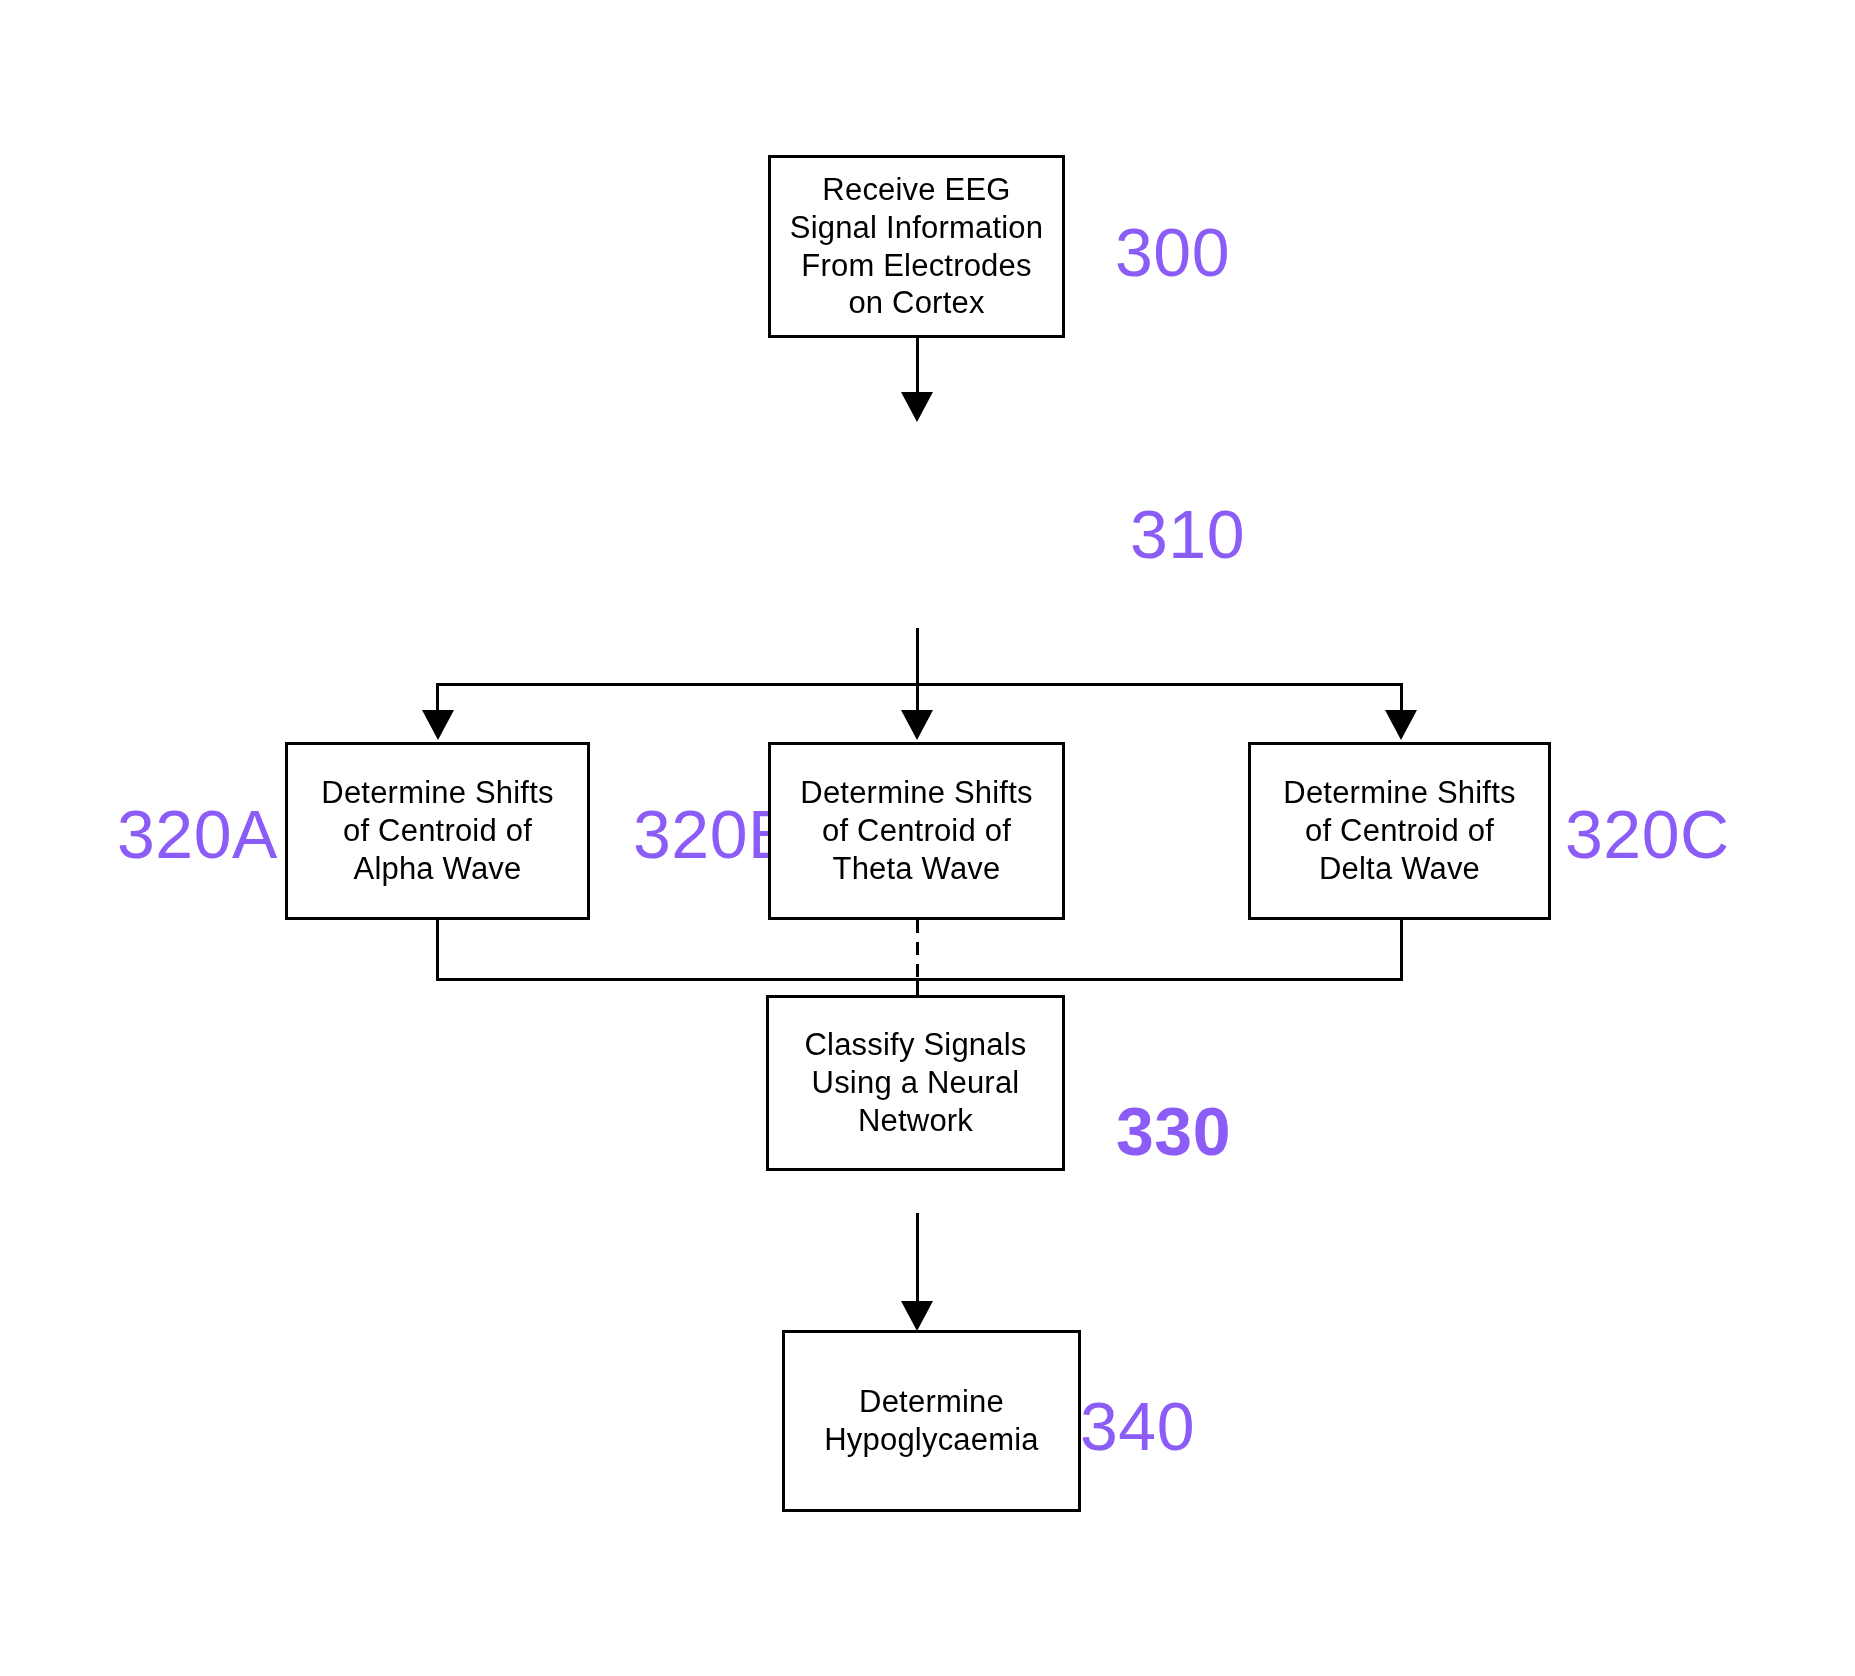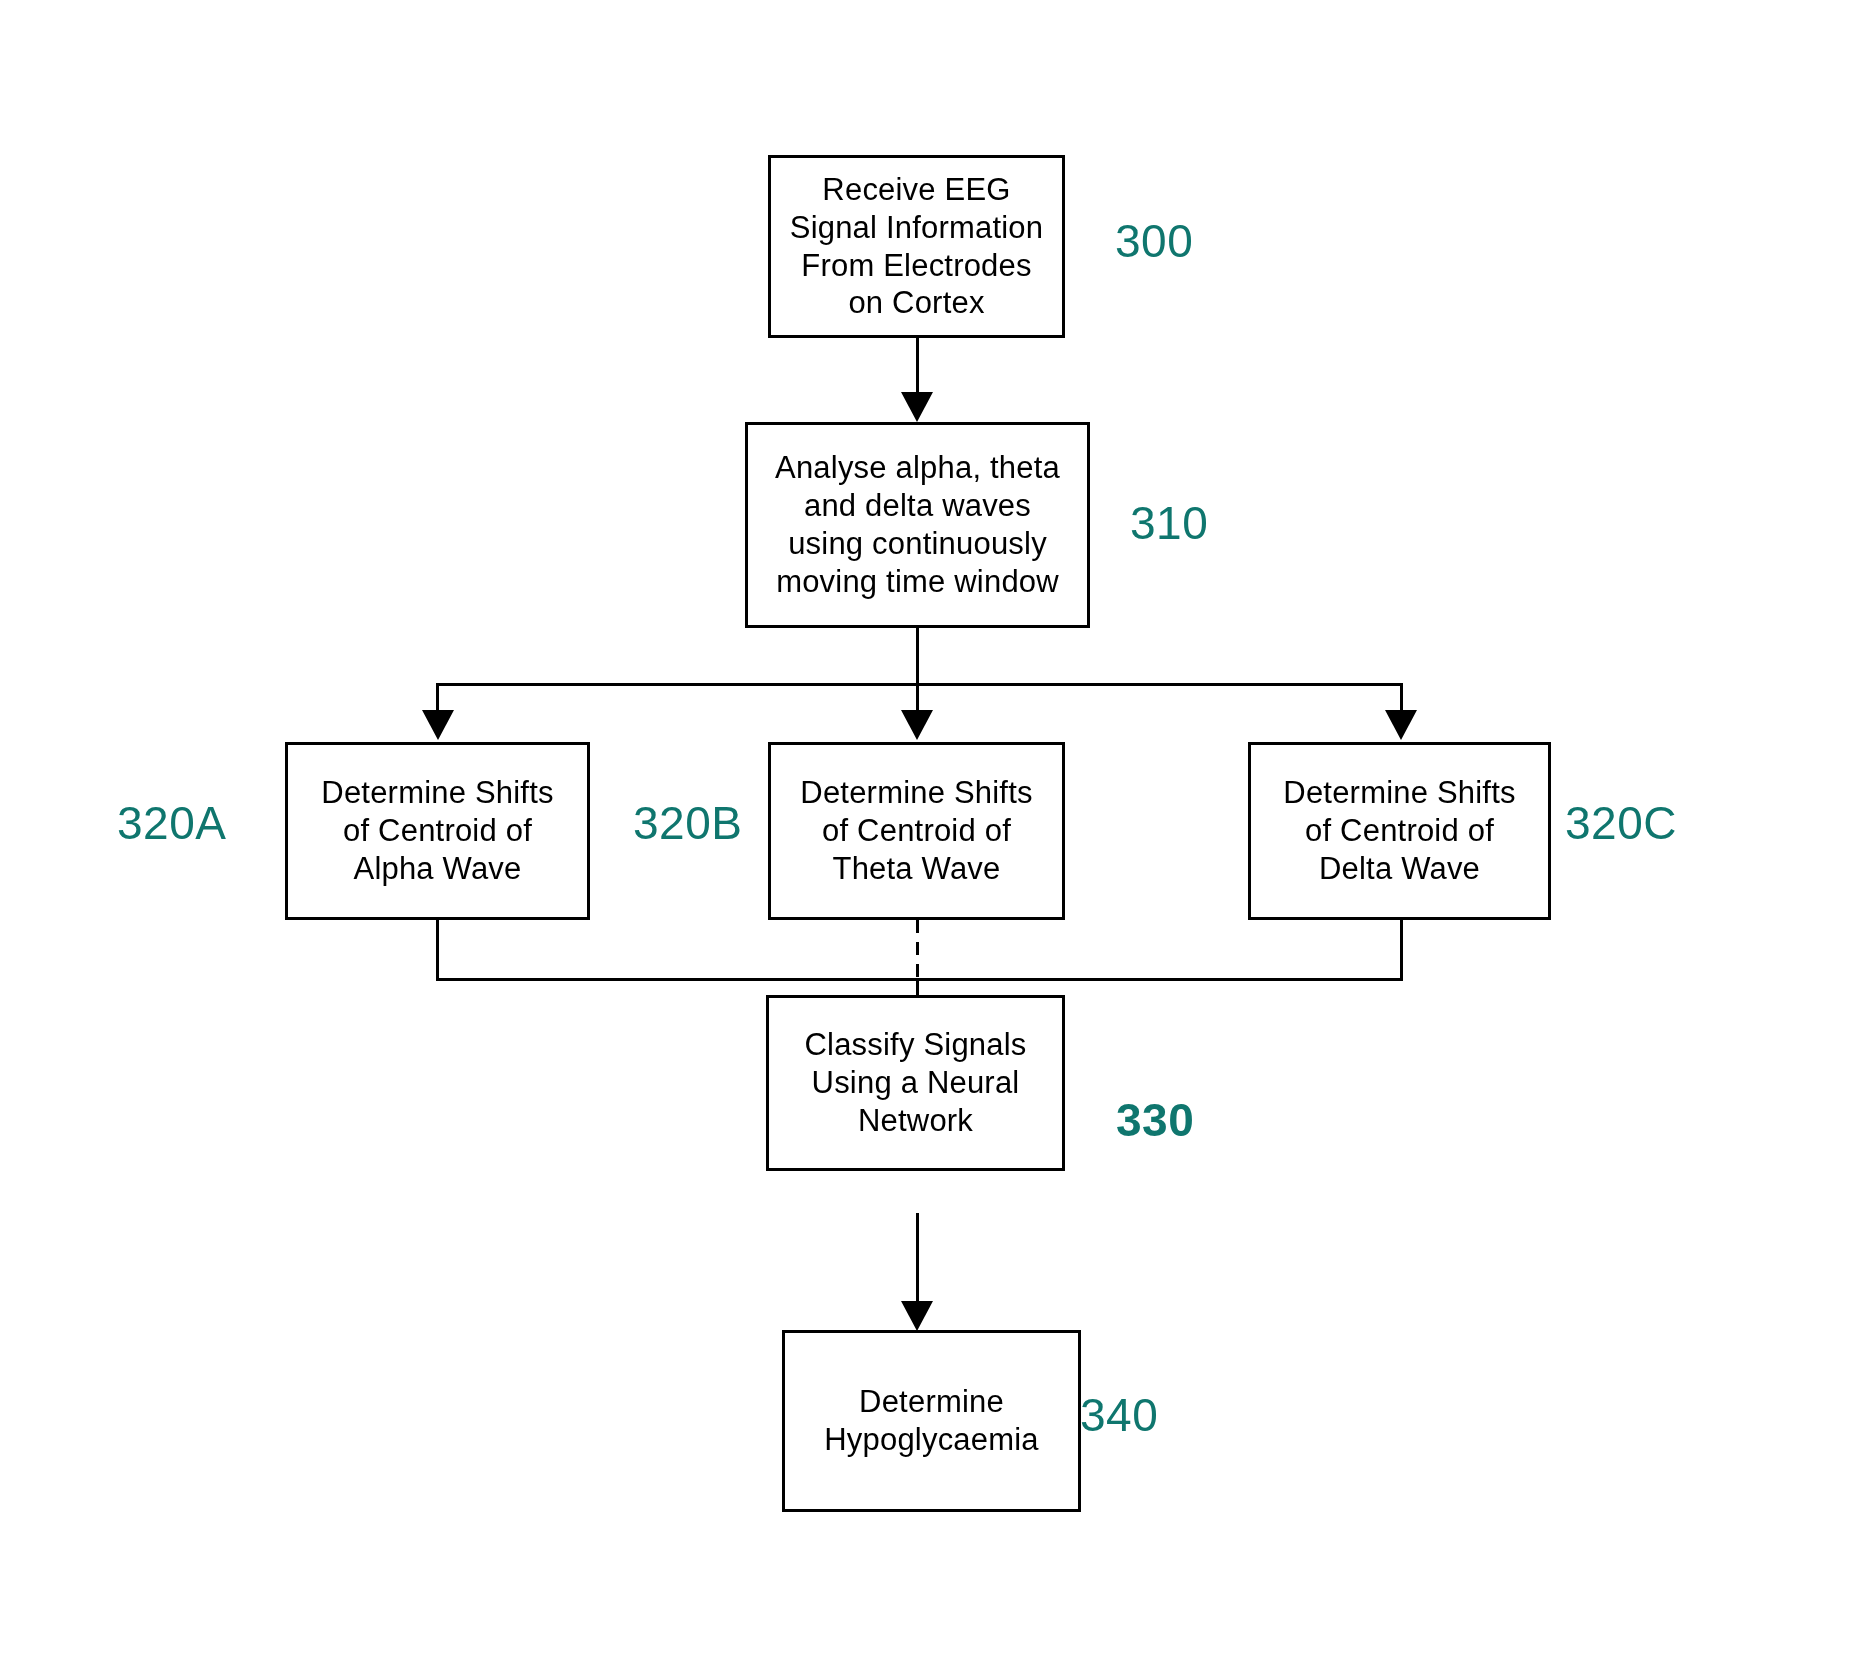--- a/index.html
+++ b/index.html
@@ -33,25 +33,25 @@
     letter-spacing: 0.2px;
     padding: 4px 8px;
   }
   .node .txt {
     white-space: pre-line;
     display: block;
     width: 100%;
   }
   .ref {
     position: absolute;
-    font-size: 46px;
+    font-size: 68px;
     line-height: 1;
     letter-spacing: 0.5px;
     white-space: nowrap;
-    color: #0f766e;
+    color: #8b5cf6;
   }
   .vline {
     position: absolute;
     width: 3px;
     background: #000000;
   }
   .vline-dashed {
     position: absolute;
     width: 3px;
     background: repeating-linear-gradient(
@@ -85,26 +85,20 @@
     <span class="txt">Receive EEG
 Signal Information
 From Electrodes
 on Cortex</span>
   </div>
   <div class="ref" style="left:1115px; top:218px;">300</div>
 
   <div class="vline" style="left:916px; top:338px; height:58px;"></div>
   <div class="arrowhead" style="left:901px; top:392px;"></div>
 
-  <div class="node" style="left:745px; top:422px; width:345px; height:206px;">
-    <span class="txt">Analyse alpha, theta
-and delta waves
-using continuously
-moving time window</span>
-  </div>
   <div class="ref" style="left:1130px; top:500px;">310</div>
 
   <div class="vline" style="left:916px; top:628px; height:57px;"></div>
   <div class="hline" style="left:437px; top:683px; width:966px;"></div>
 
   <div class="vline" style="left:436px; top:683px; height:30px;"></div>
   <div class="arrowhead" style="left:422px; top:710px;"></div>
 
   <div class="vline" style="left:916px; top:683px; height:30px;"></div>
   <div class="arrowhead" style="left:901px; top:710px;"></div>

